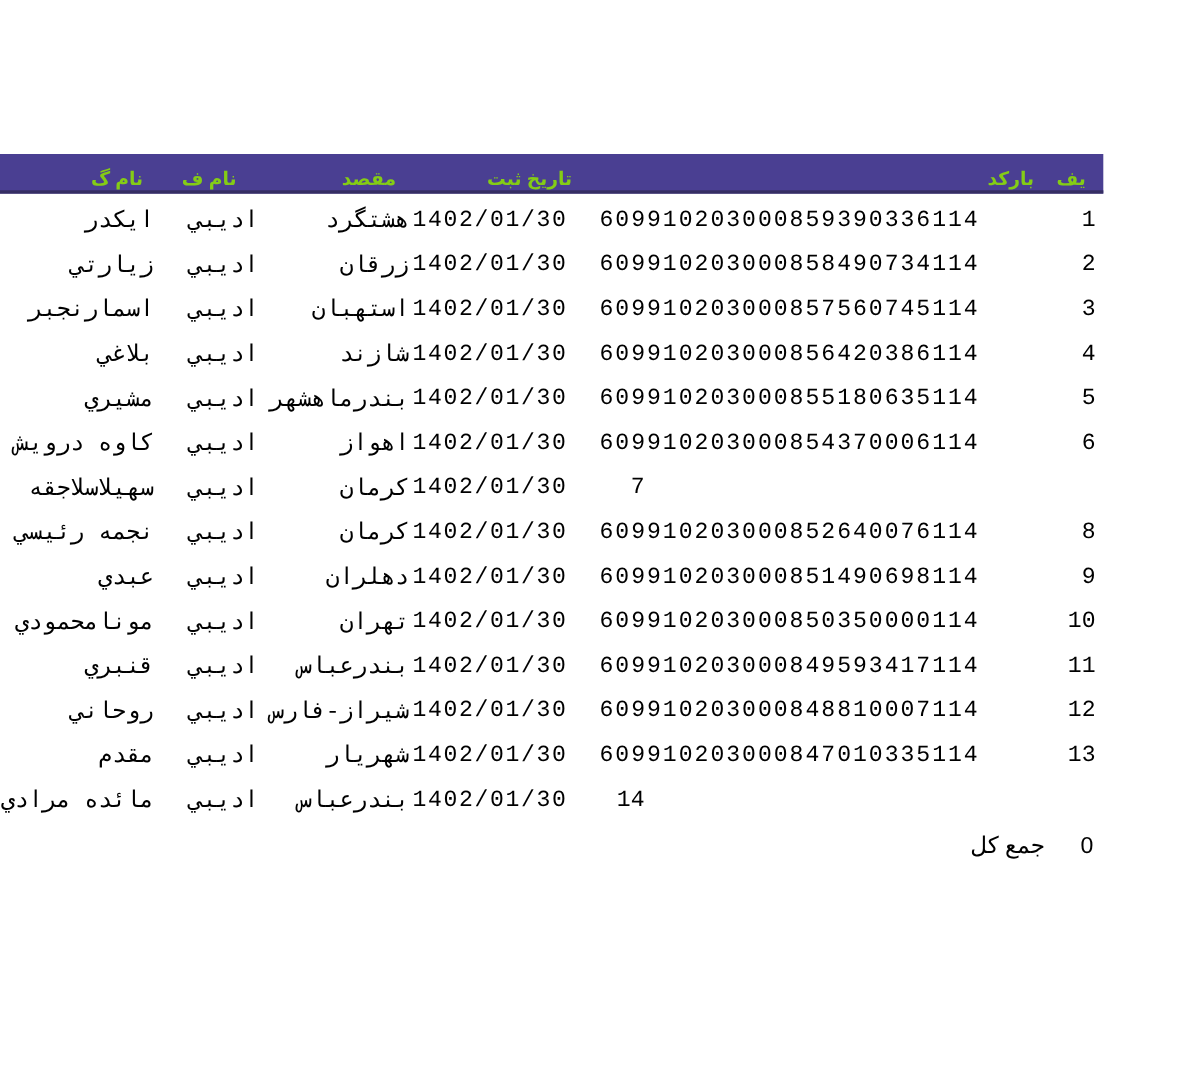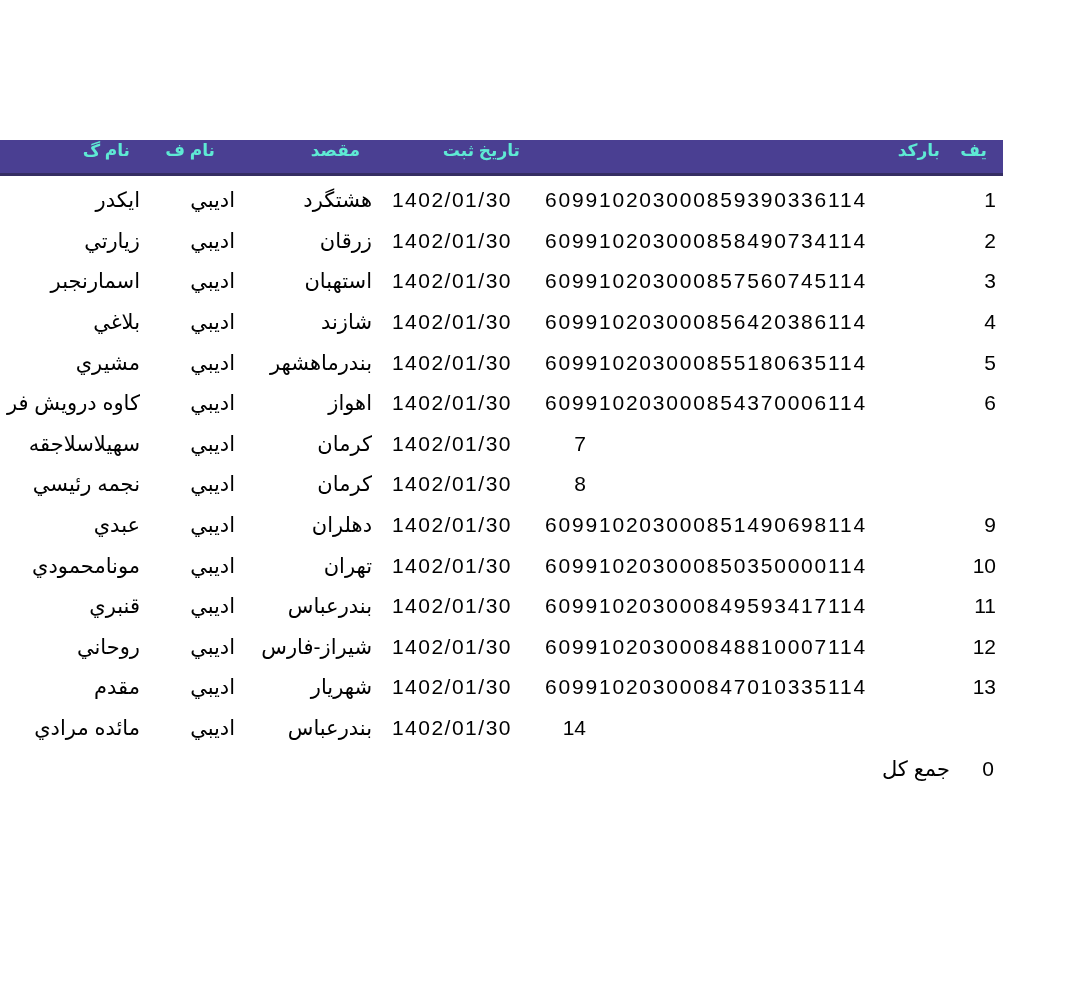--- a/index.html
+++ b/index.html
@@ -6,27 +6,27 @@
   body{
     width:1080px;height:985px;background:#ffffff;
     font-family:"Liberation Sans","DejaVu Sans",sans-serif;
     overflow:hidden;
   }
   .sheet{position:relative;width:1080px;height:985px;background:#ffffff;}
   .records-table{position:absolute;left:0;top:140px;width:1003px;}
 
   
   .header-row{
-    display:flex;align-items:flex-start;height:33px;
-    background:#4a3f92;color:#5eead4;
+    display:flex;align-items:flex-end;height:33px;
+    background:#4a3f92;color:#84cc16;
     border-bottom:3px solid #352e63;
     font-size:17px;font-weight:bold;
   }
   
-  .tbody{padding-top:4px;}
+  .tbody{padding-top:4px;font-family:Liberation Mono, monospace;}
   .row{display:flex;align-items:center;height:40.6px;font-size:21px;color:#000;}
 
   .cell{box-sizing:border-box;text-align:right;white-space:nowrap;overflow:visible;}
   .c-nameg{width:160px;}
   .c-namef{width:80px;}
   .c-dest{width:135px;}
   .c-date{width:165px;}
   .c-barcode{width:410px;}
   .c-radif{width:53px;}
 
@@ -123,20 +123,21 @@
         <div class="cell c-dest" dir="rtl">كرمان</div>
         <div class="cell c-date" dir="ltr">1402/01/30</div>
         <div class="cell c-radif" dir="ltr">7</div>
       </div>
 
       <div class="row">
         <div class="cell c-nameg" dir="rtl">نجمه رئيسي</div>
         <div class="cell c-namef" dir="rtl">اديبي</div>
         <div class="cell c-dest" dir="rtl">كرمان</div>
         <div class="cell c-date" dir="ltr">1402/01/30</div>
+        <div class="cell c-barcode" dir="ltr">609910203000852640076114</div>
         <div class="cell c-radif" dir="ltr">8</div>
       </div>
 
       <div class="row">
         <div class="cell c-nameg" dir="rtl">عبدي</div>
         <div class="cell c-namef" dir="rtl">اديبي</div>
         <div class="cell c-dest" dir="rtl">دهلران</div>
         <div class="cell c-date" dir="ltr">1402/01/30</div>
         <div class="cell c-barcode" dir="ltr">609910203000851490698114</div>
         <div class="cell c-radif" dir="ltr">9</div>

